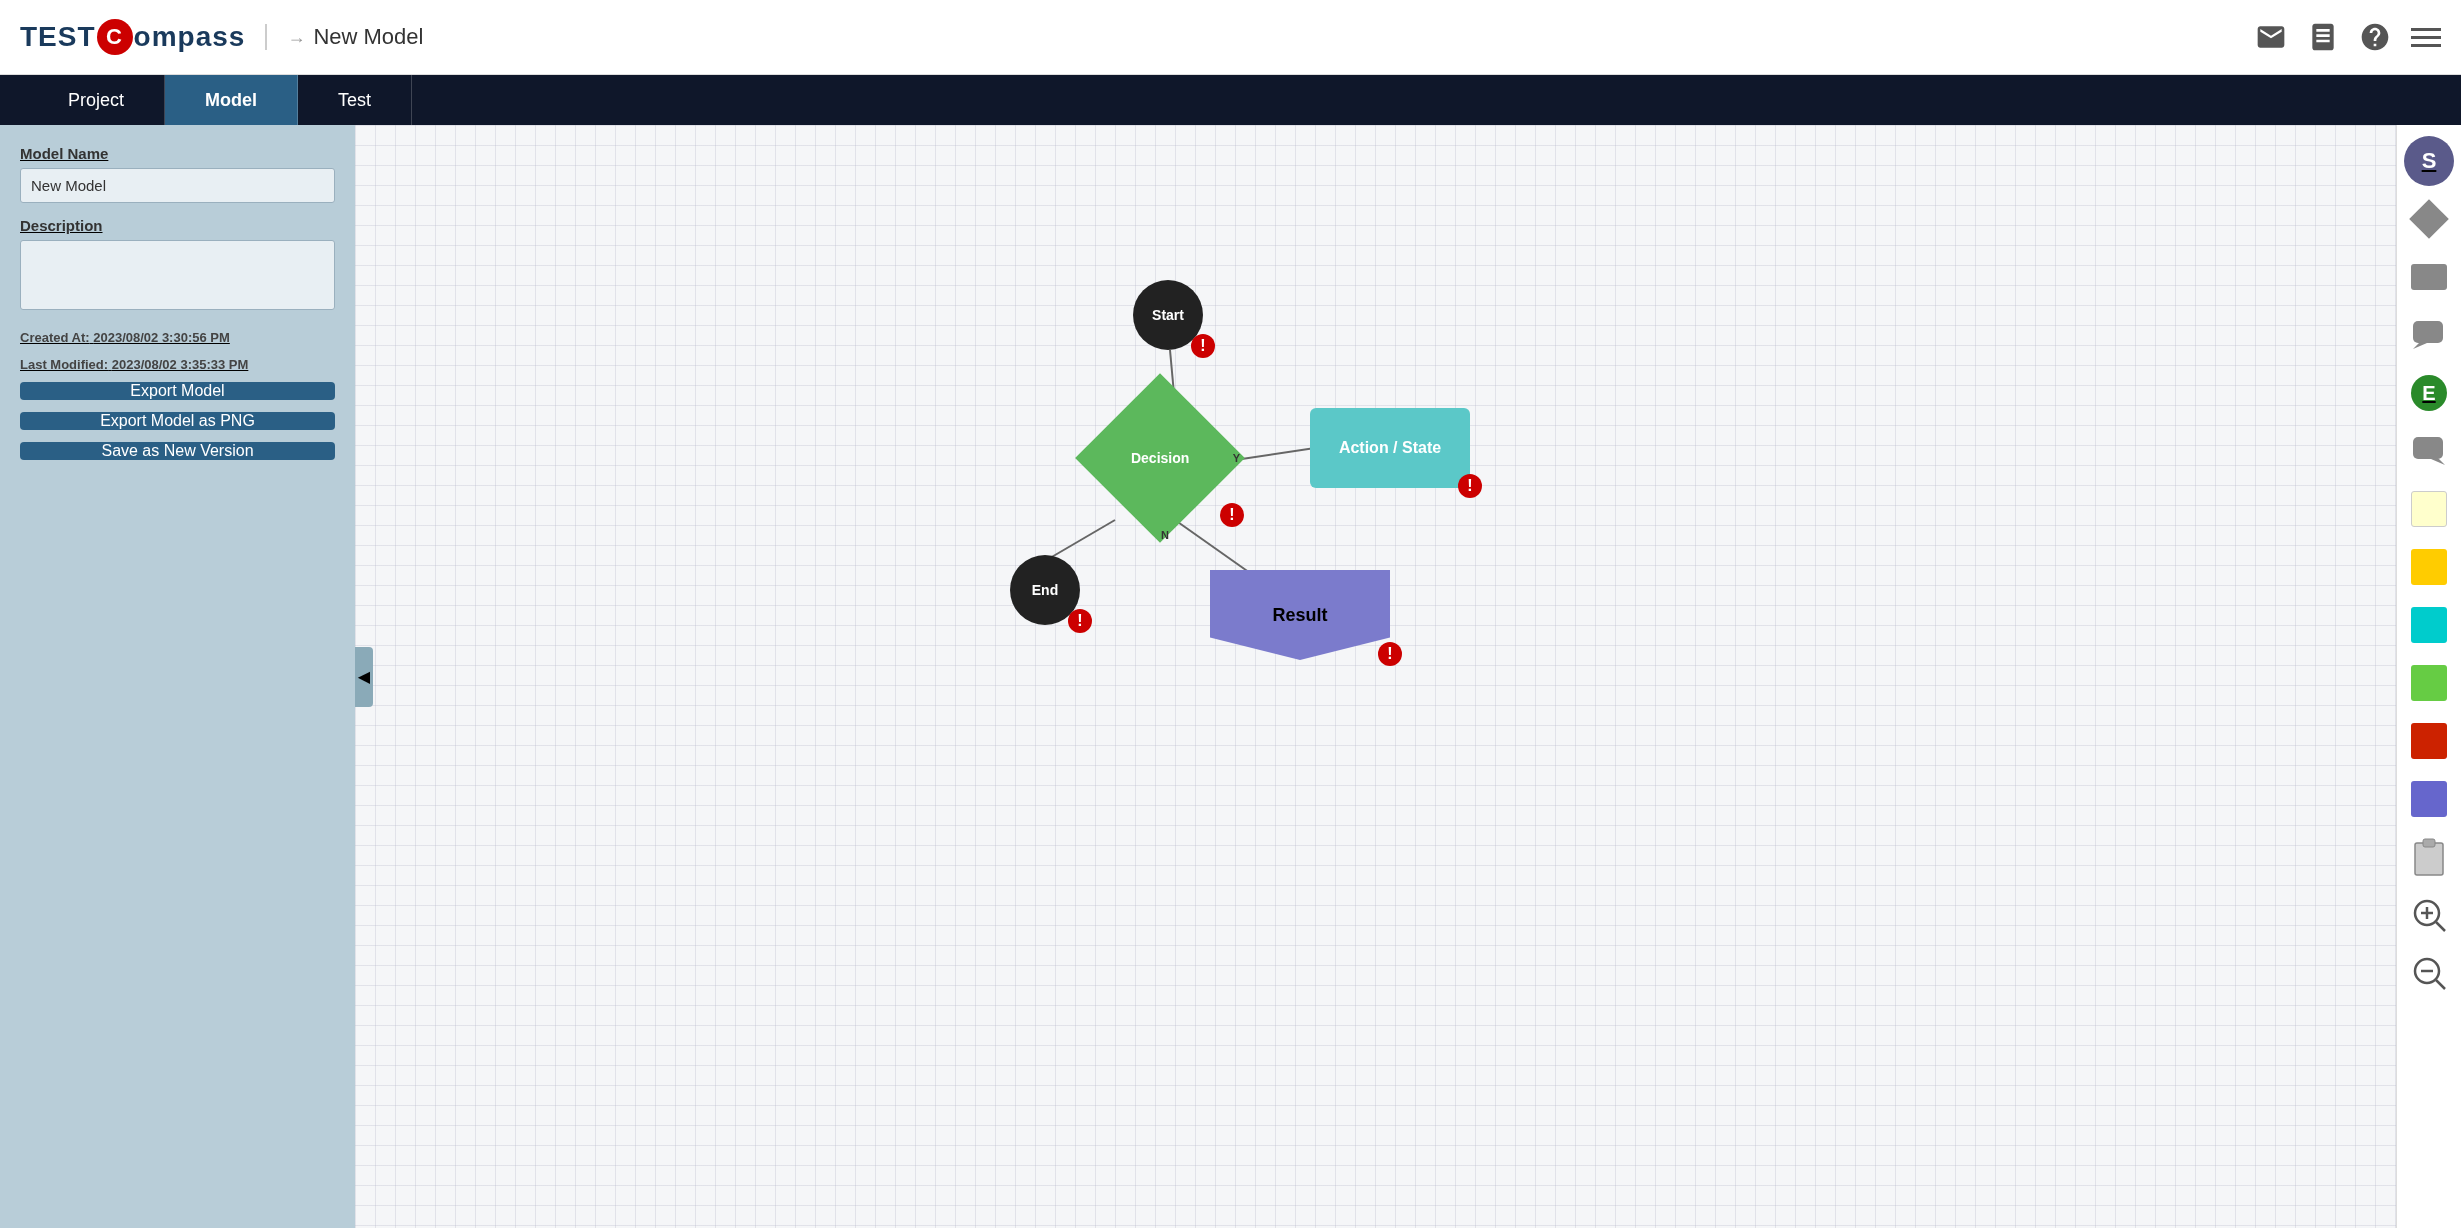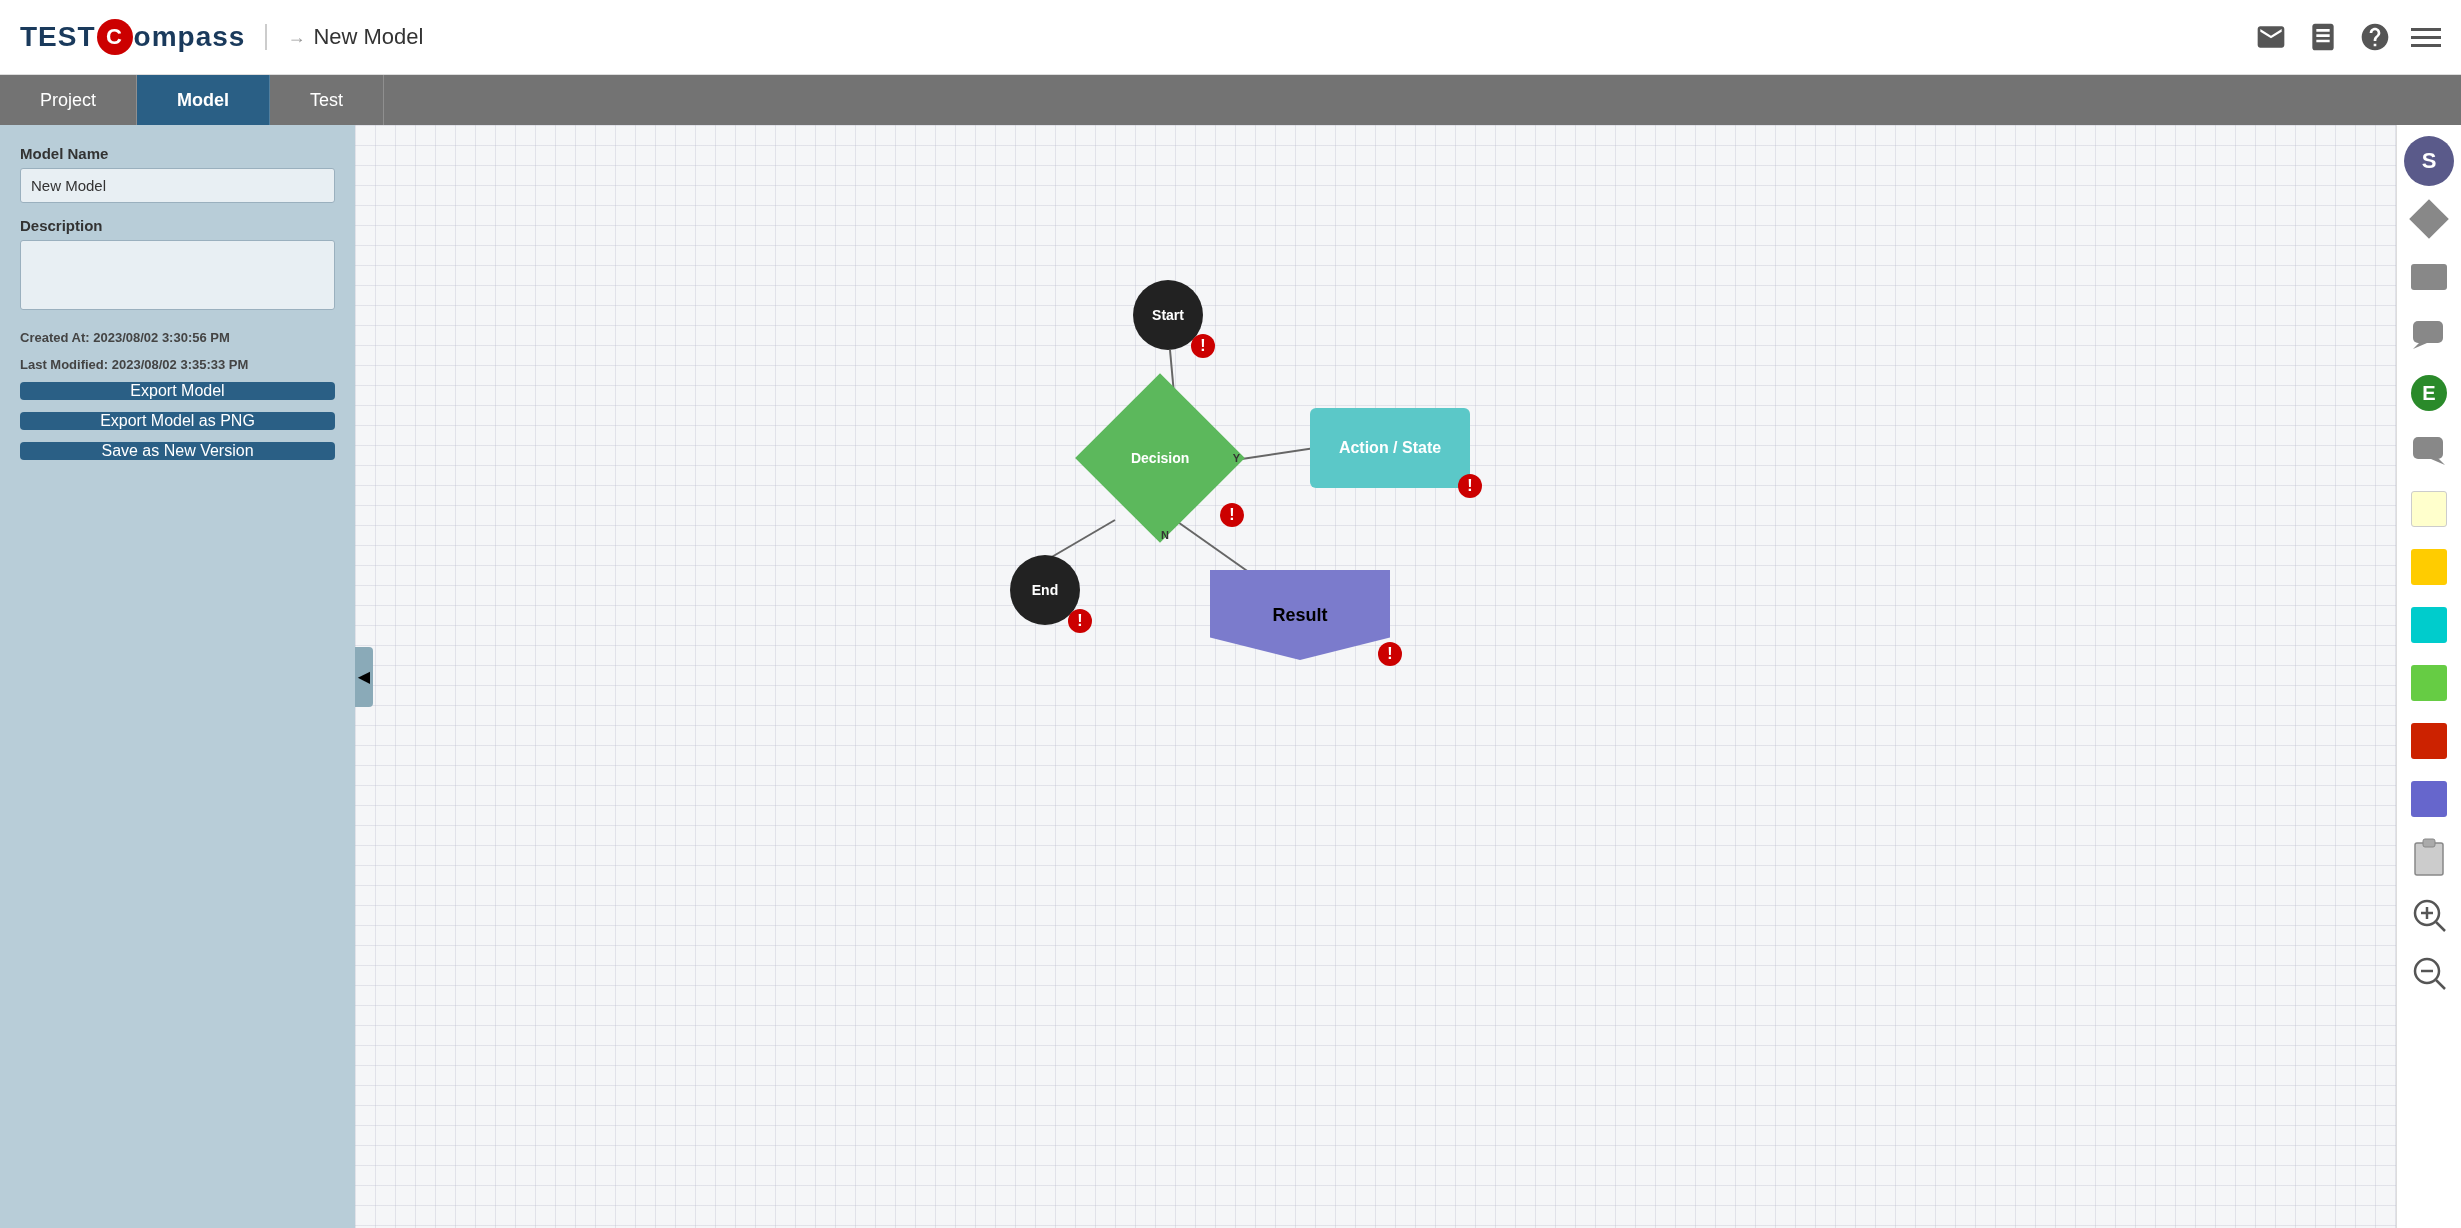--- a/index.html
+++ b/index.html
@@ -74,41 +74,43 @@
     #hamburger span {
       display: block;
       width: 30px;
       height: 3px;
       background: #555;
     }
 
     
     #nav-tabs {
       display: flex;
-      background: #737373;
+      background: #0f172a;
       height: 50px;
+      padding-left: 28px;
     }
     .nav-tab {
       padding: 0 40px;
       display: flex;
       align-items: center;
       font-size: 18px;
       color: #fff;
       cursor: pointer;
       border-right: 1px solid rgba(255,255,255,0.2);
     }
     .nav-tab.active {
       background: #2a5f85;
       font-weight: bold;
     }
 
     
     #main {
       display: flex;
       height: calc(1228px - 75px - 50px);
+      text-decoration: underline;
     }
 
     
     #sidebar {
       width: 355px;
       background: #b8cdd8;
       padding: 20px;
       flex-shrink: 0;
       position: relative;
     }

